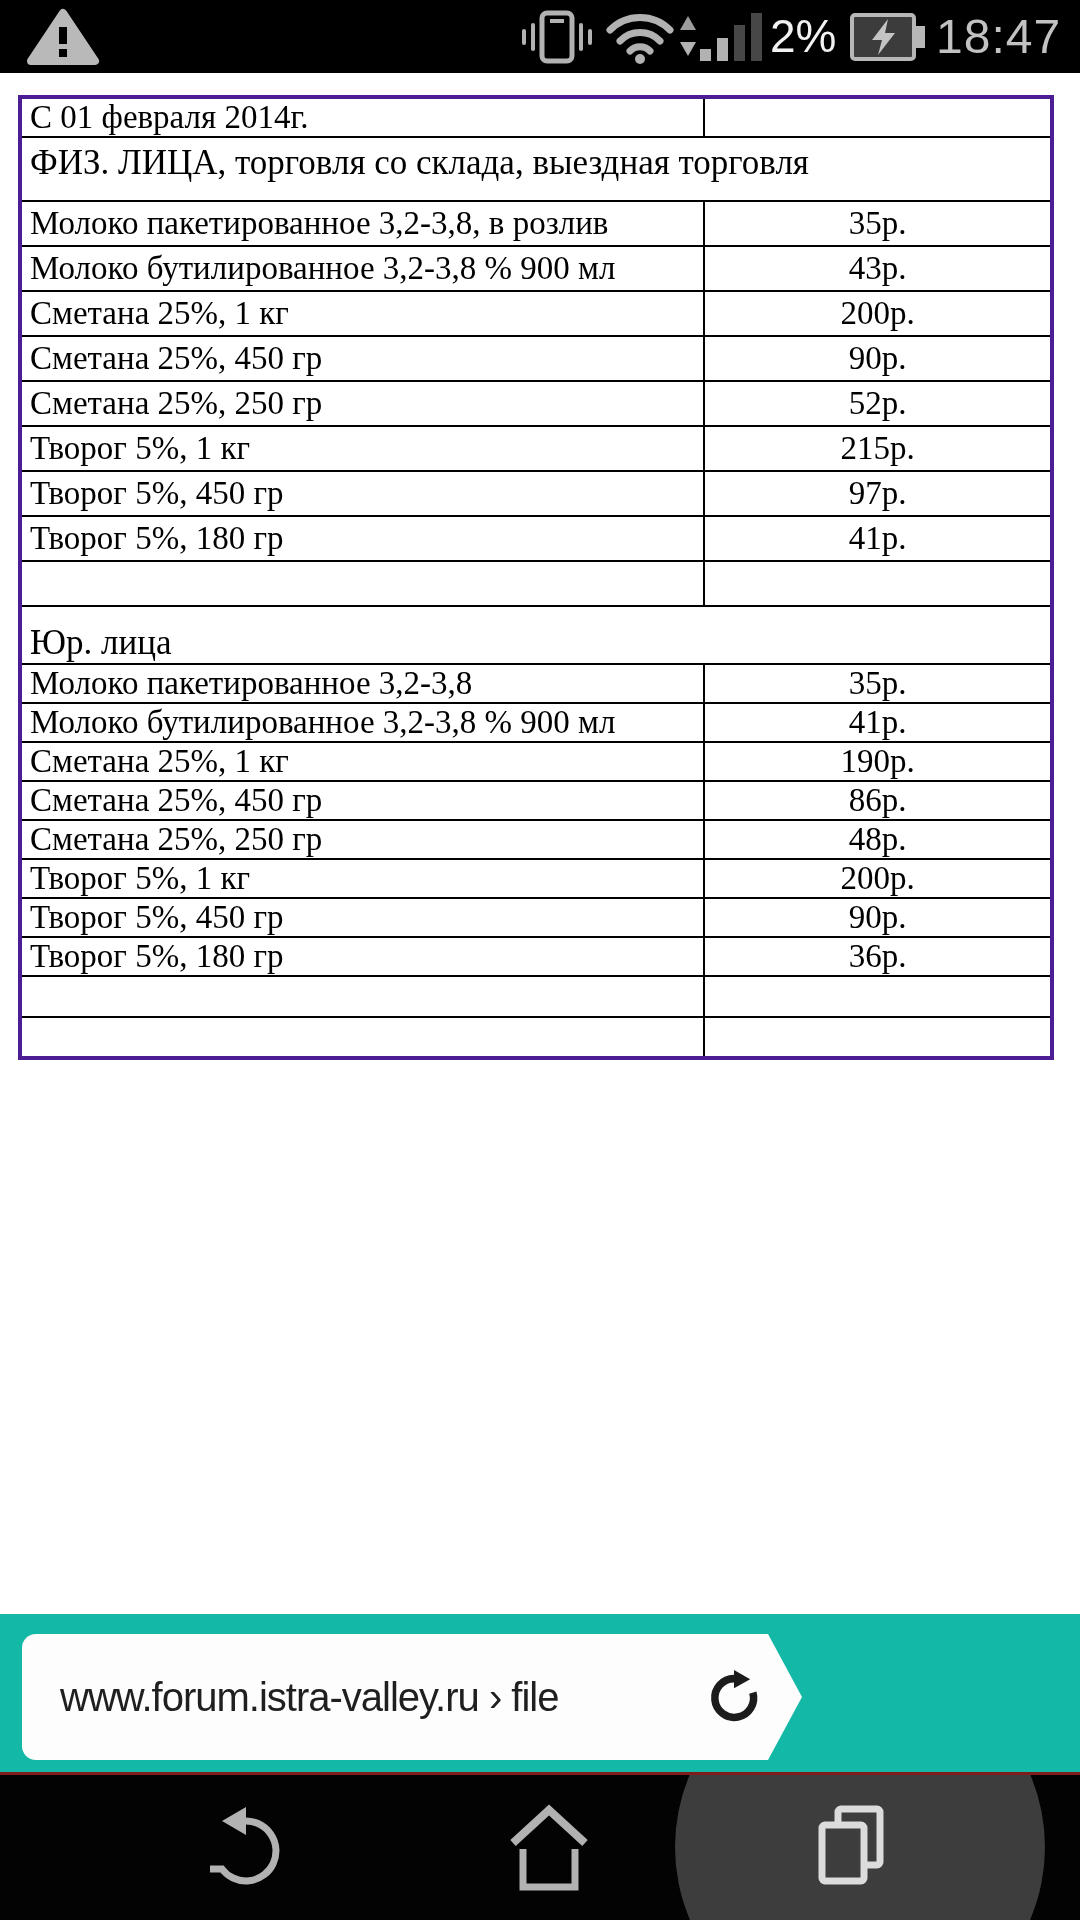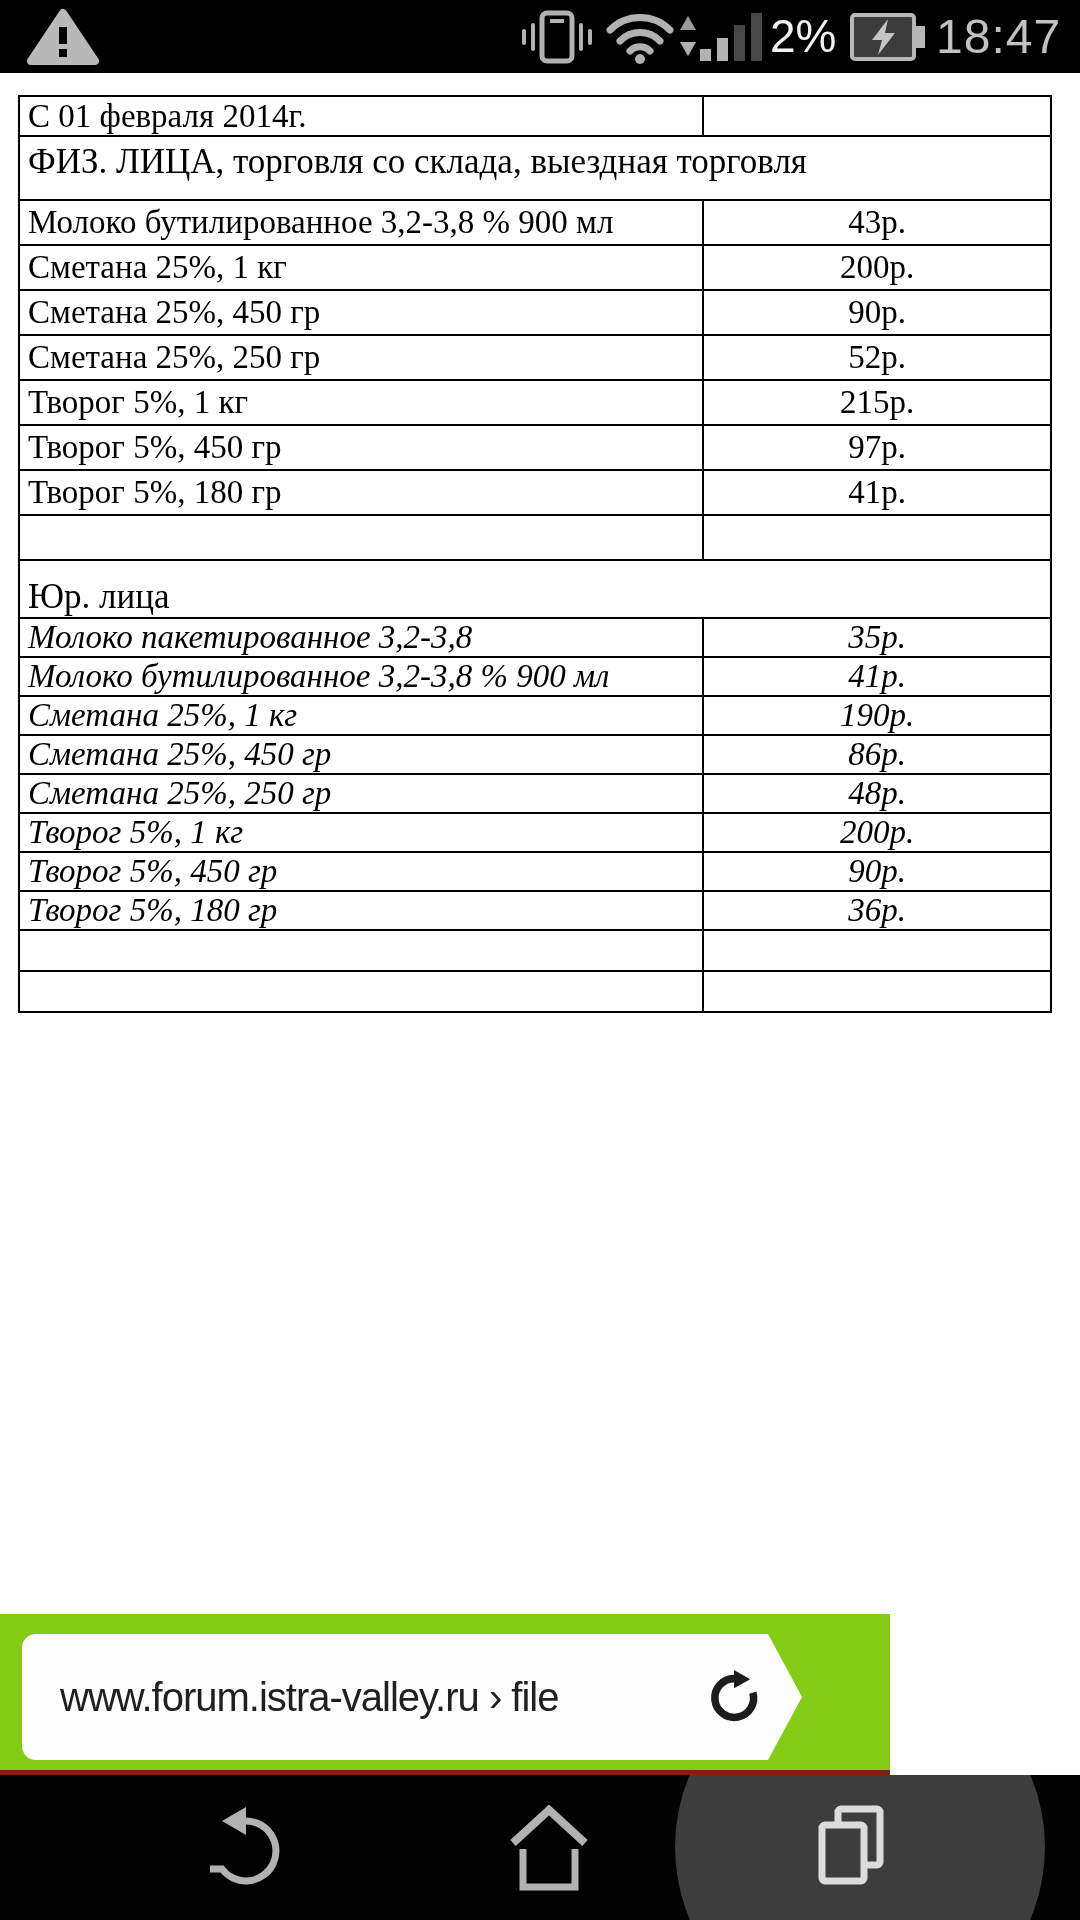--- a/index.html
+++ b/index.html
@@ -27,45 +27,45 @@
   }
   .sb-time {
     position:absolute; left:936px; top:0; height:73px; line-height:73px;
     color:#c2c2c2; font-size:48px; letter-spacing:1px;text-align:center;
   }
 
   
   .doc-table {
     position:absolute; left:18px; top:95px; width:1032px;
     border-collapse:collapse; table-layout:fixed;
-    border:2px solid #4c1d95;
+    border:4px solid #4c1d95;
   }
   .doc-table td {
     border:2px solid #000;
     font-family:"Liberation Serif", serif;
     font-size:33px; color:#000;
     overflow:hidden; white-space:nowrap;
   }
   .c-name  { width:684px; padding-left:8px; }
   .c-price { width:348px; text-align:center; }
   .r-date td { height:40px; }
   .r-head td {
     height:64px; font-weight:normal; font-size:35px;
     vertical-align:top; padding-top:5px; padding-left:8px;
   }
   .r-head.r-head2 td { height:42px; vertical-align:middle; padding-top:16px; }
   .sec0 td   { height:45px; }
-  .sec1 td   { height:39px;font-style:italic; }
+  .sec1 td   { height:39px; }
   .r-empty0 td { height:45px; }
   .r-empty1 td { height:41px; }
 
   
   .browserbar {
-    position:absolute; left:0; top:1614px; width:890px; height:161px;
-    background:#84cc16; border-bottom:5px solid #7f1d1d;
+    position:absolute; left:0; top:1614px; width:1080px; height:161px;
+    background:#14b8a6; border-bottom:3px solid #7f1d1d;
   }
   .url-pill {
     position:absolute; left:22px; top:20px; width:746px; height:126px;
     background:#fdfdfd; border-radius:14px 0 0 14px;
   }
   .url-pill-tip {
     position:absolute; left:768px; top:20px; width:0; height:0;
     border-top:63px solid transparent;
     border-bottom:63px solid transparent;
     border-left:34px solid #fdfdfd;
@@ -138,20 +138,24 @@
   </div>
 
   <table class="doc-table">
     <tbody>
         <tr class="r-date">
           <td class="c-name">С 01 февраля 2014г.</td>
           <td class="c-price"></td>
         </tr>
         <tr class="r-head">
           <td class="c-head" colspan="2">ФИЗ. ЛИЦА, торговля со склада, выездная торговля</td>
+        </tr>
+        <tr class="r-item sec0">
+          <td class="c-name">Молоко пакетированное  3,2-3,8, в розлив</td>
+          <td class="c-price">35р.</td>
         </tr>
         <tr class="r-item sec0">
           <td class="c-name">Молоко бутилированное 3,2-3,8 % 900 мл</td>
           <td class="c-price">43р.</td>
         </tr>
         <tr class="r-item sec0">
           <td class="c-name">Сметана 25%, 1 кг</td>
           <td class="c-price">200р.</td>
         </tr>
         <tr class="r-item sec0">

